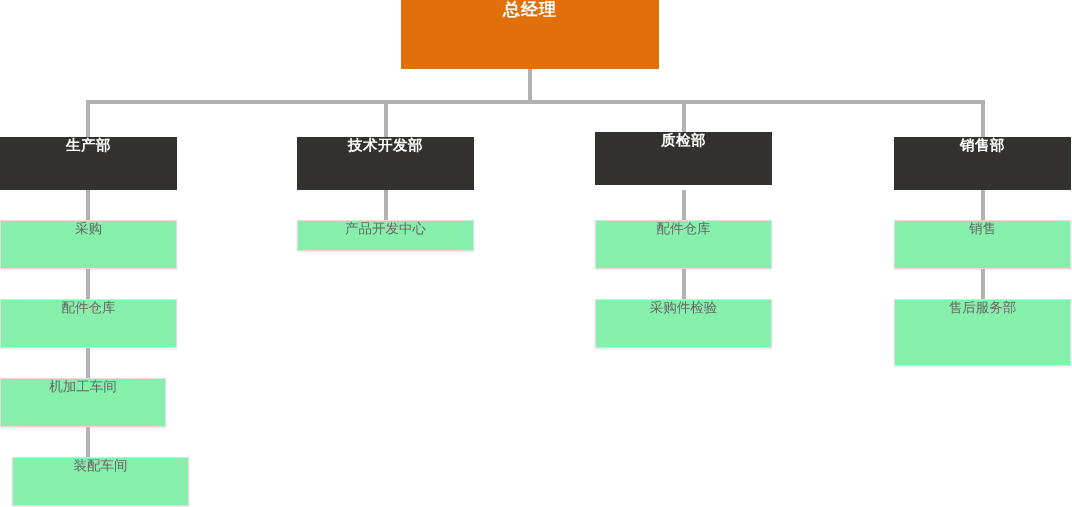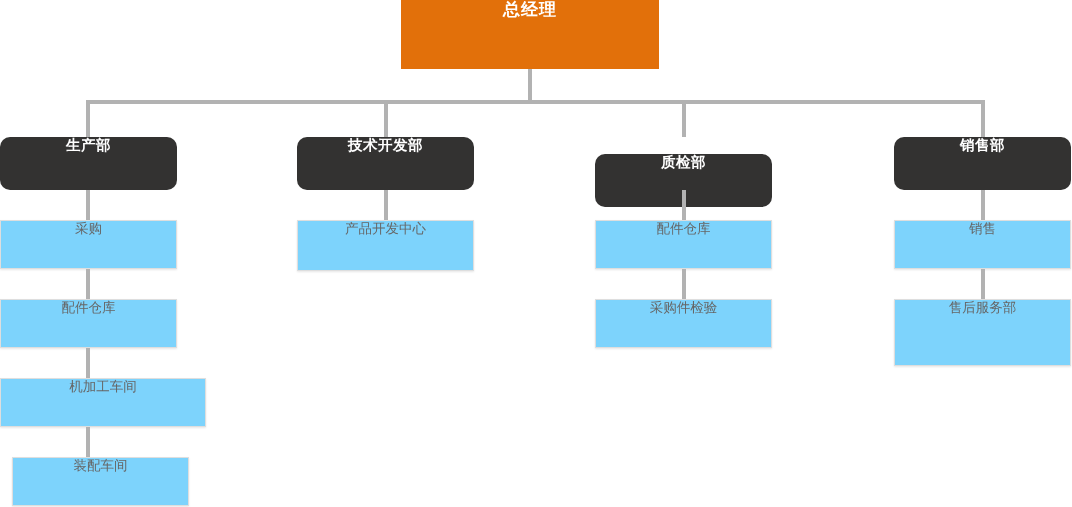--- a/index.html
+++ b/index.html
@@ -49,25 +49,24 @@
     font-weight: bold;
     letter-spacing: 1px;
   }
 
   .node-dept {
     background: #333231;
     color: #ffffff;
     font-size: 14.5px;
     font-weight: bold;
     letter-spacing: 0.5px;
-    border-radius: 10px;
   }
 
   .node-sub {
-    background: #7dd3fc;
+    background: #86efac;
     color: #666666;
     font-size: 13.5px;
     font-weight: normal;
     border: 1px solid #dedede;
     box-shadow: 0 1px 2px rgba(0,0,0,0.10);
   }
 </style>
 </head>
 <body>
 
@@ -94,45 +93,45 @@
   </div>
 
   <div class="connector v-connector" style="left:86px; top:269px; width:4px; height:30px;"></div>
 
   <div class="node node-sub" style="left:0px; top:299px; width:177px; height:49px;">
     <span>配件仓库</span>
   </div>
 
   <div class="connector v-connector" style="left:86px; top:348px; width:4px; height:30px;"></div>
 
-  <div class="node node-sub" style="left:0px; top:378px; width:206px; height:49px;">
+  <div class="node node-sub" style="left:0px; top:378px; width:166px; height:49px;">
     <span>机加工车间</span>
   </div>
 
   <div class="connector v-connector" style="left:86px; top:427px; width:4px; height:30px;"></div>
 
   <div class="node node-sub" style="left:0px; top:457px; width:177px; height:49px;margin-left:12px;">
     <span>装配车间</span>
   </div>
 
   <div class="connector v-connector" style="left:384px; top:100px; width:4px; height:37px;"></div>
 
   <div class="node node-dept" style="left:297px; top:137px; width:177px; height:53px;">
     <span>技术开发部</span>
   </div>
 
   <div class="connector v-connector" style="left:384px; top:190px; width:4px; height:30px;"></div>
 
-  <div class="node node-sub" style="left:297px; top:220px; width:177px; height:51px;">
+  <div class="node node-sub" style="left:297px; top:220px; width:177px; height:31px;">
     <span>产品开发中心</span>
   </div>
 
   <div class="connector v-connector" style="left:682px; top:100px; width:4px; height:37px;"></div>
 
-  <div class="node node-dept" style="left:595px; top:154px; width:177px; height:53px;">
+  <div class="node node-dept" style="left:595px; top:132px; width:177px; height:53px;">
     <span>质检部</span>
   </div>
 
   <div class="connector v-connector" style="left:682px; top:190px; width:4px; height:30px;"></div>
 
   <div class="node node-sub" style="left:595px; top:220px; width:177px; height:49px;">
     <span>配件仓库</span>
   </div>
 
   <div class="connector v-connector" style="left:682px; top:269px; width:4px; height:30px;"></div>

